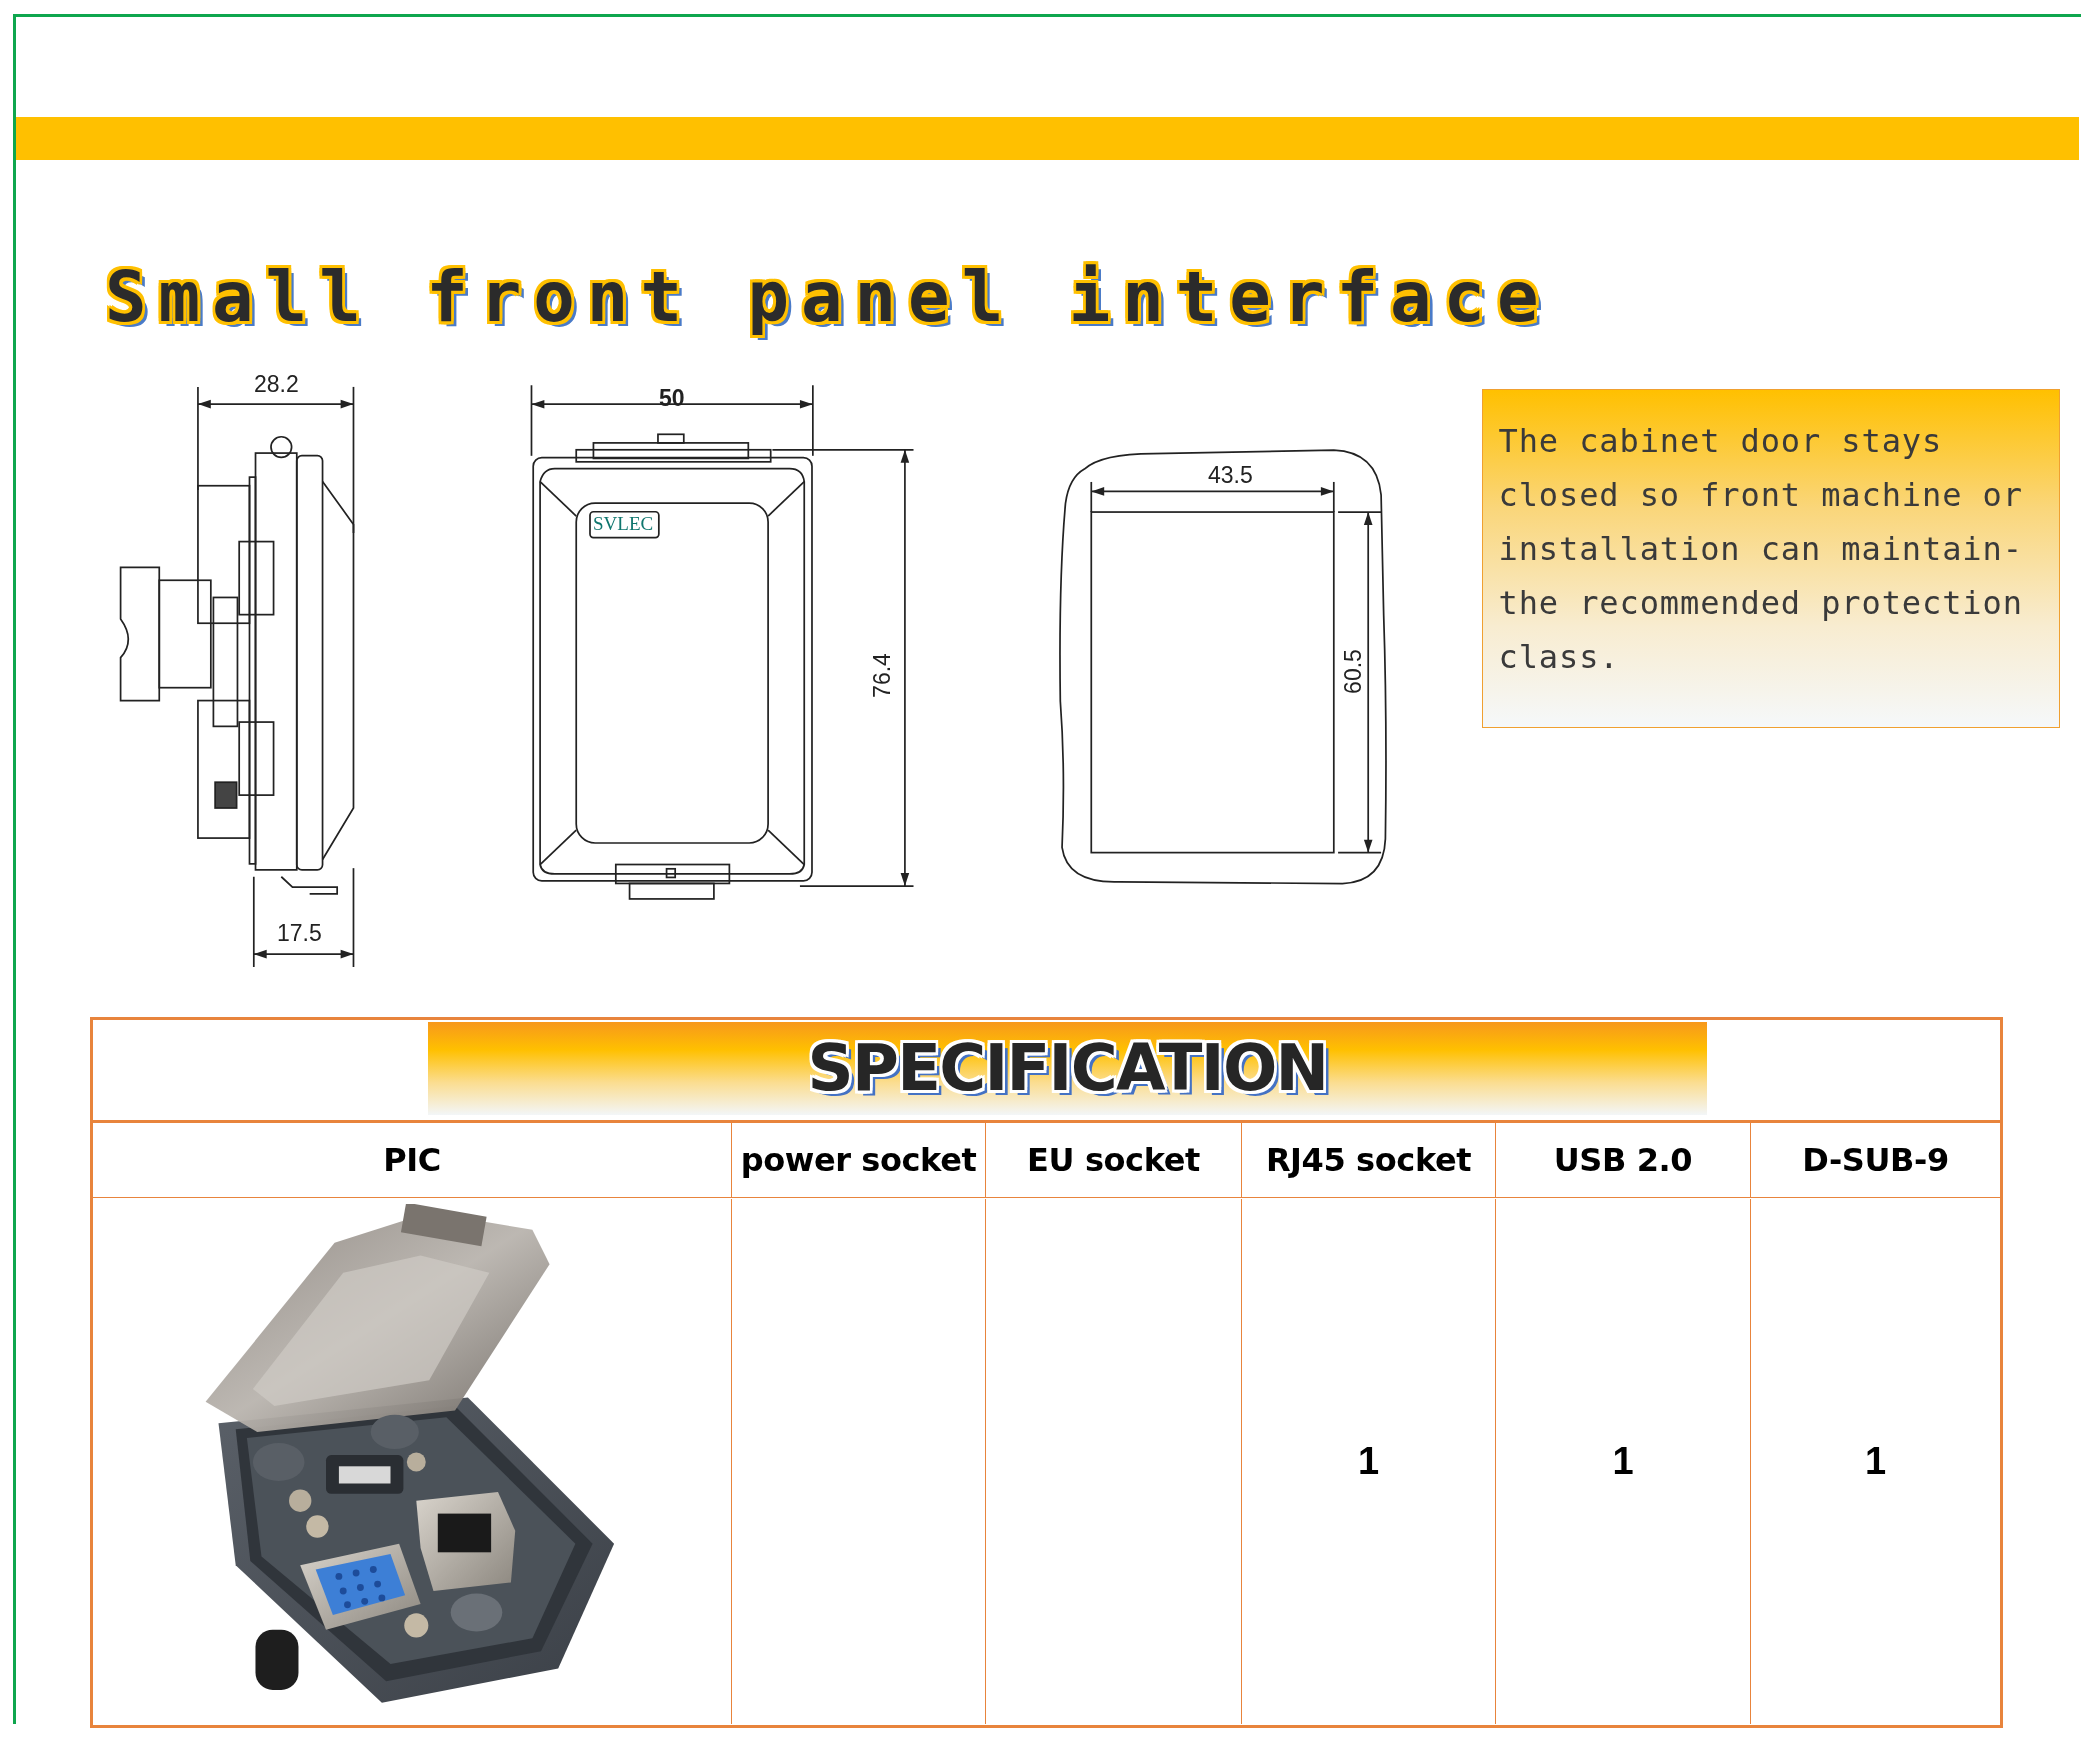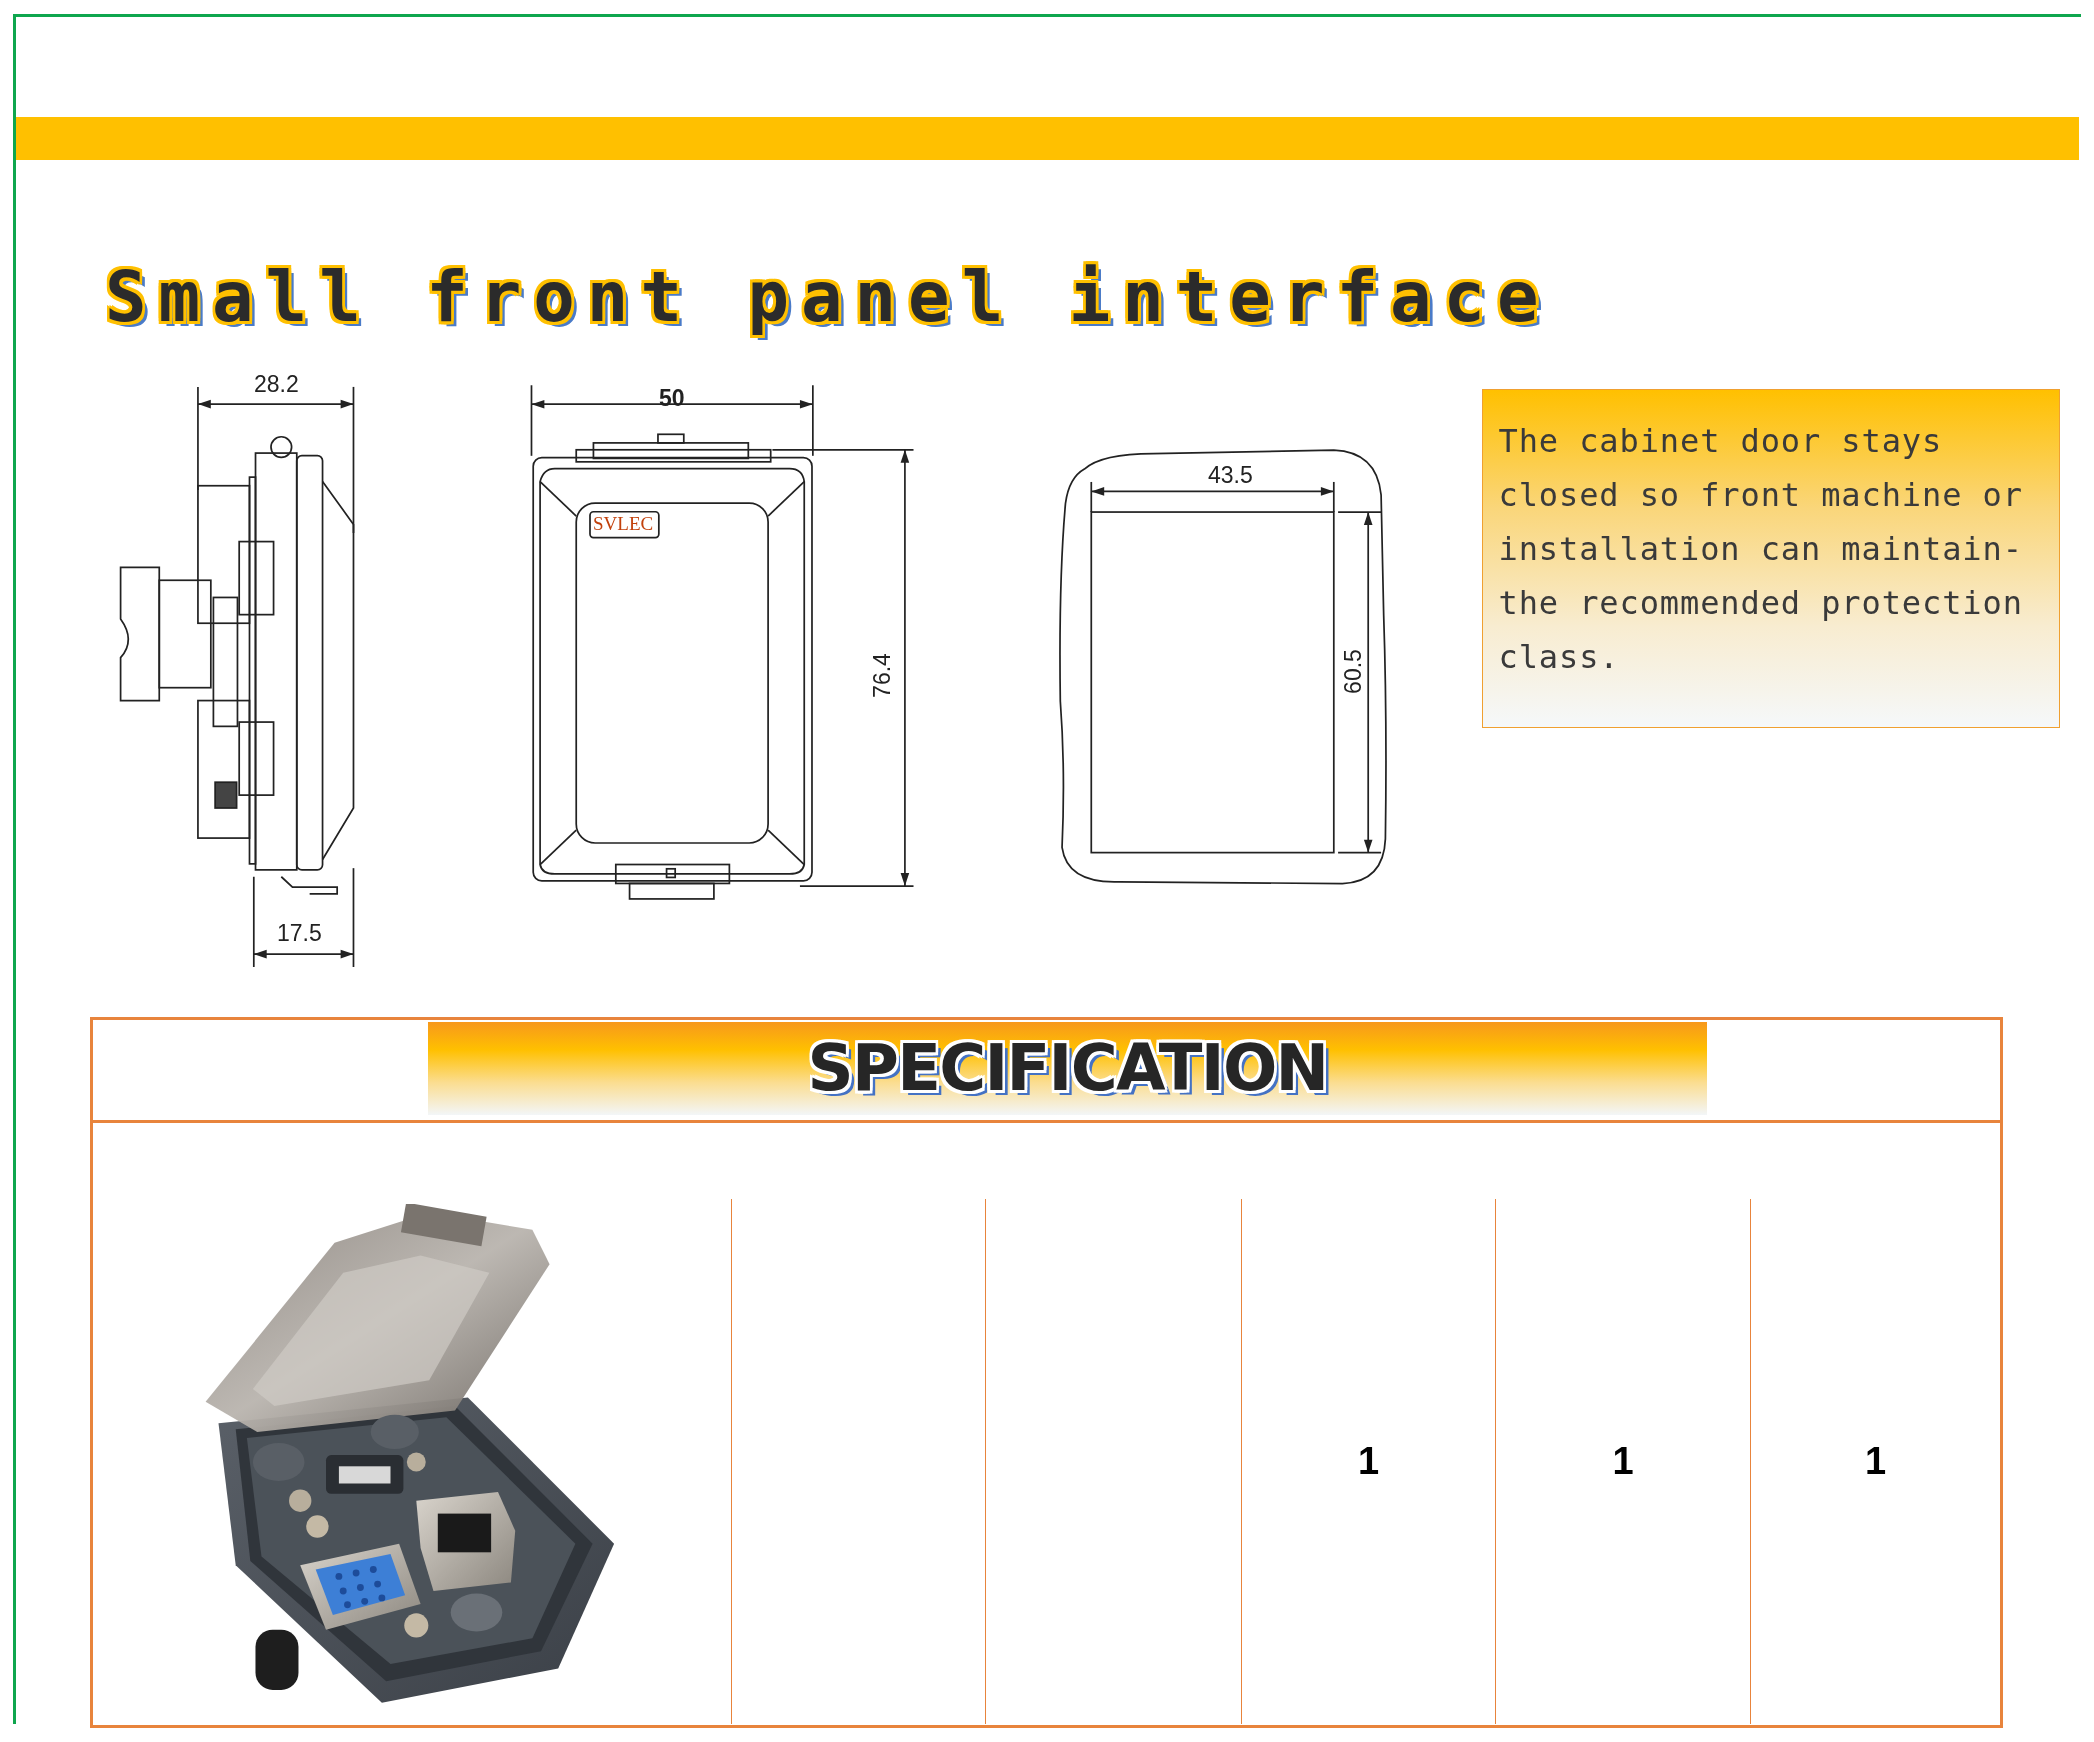--- a/index.html
+++ b/index.html
@@ -170,21 +170,21 @@
     </g>
     <g fill="#222">
       <polygon points="18,50 33,45 33,55"></polygon>
       <polygon points="345,50 330,45 330,55"></polygon>
       <polygon points="452,103 447,118 457,118"></polygon>
       <polygon points="452,610 447,595 457,595"></polygon>
     </g>
   </svg>
   <span class="dim-label" style="left:143px; top:24px;font-weight:bold;">50</span>
   <span class="dim-label vertical" style="left:344px; top:301px;">76.4</span>
-  <span class="abs" style="left:77px; top:152px; font-family:'Liberation Serif', serif; font-size:19px; color:#c2410c;">SVLEC</span>
+  <span class="abs" style="left:77px; top:152px; font-family:'Liberation Serif', serif; font-size:19px; color:#0f766e;">SVLEC</span>
 </div>
 
 <div class="abs drawing" style="left:1050px; top:443px; width:344px; height:452px;">
   <svg width="344" height="452" viewBox="0 0 400 525">
     <g fill="none" stroke="#222" stroke-width="2">
       <path d="M40 30 Q60 12 120 12 L330 8 Q380 10 385 60 L388 200 Q392 320 390 460 Q388 510 340 512 L80 510 Q20 512 14 470 Q18 380 12 300 Q10 160 18 70 Q22 40 40 30 Z"></path>
       <rect x="48" y="80" width="282" height="396"></rect>
       <line x1="48" y1="56" x2="330" y2="56"></line>
       <line x1="48" y1="45" x2="48" y2="80"></line>
       <line x1="330" y1="45" x2="330" y2="80"></line>
@@ -211,20 +211,40 @@
 class.</p>
 </div>
 
 <div class="abs spec-table">
   <div class="spec-banner-row">
     <div class="spec-banner">
       <h2 class="spec-title">SPECIFICATION</h2>
     </div>
   </div>
 
+  <div class="spec-head-row">
+    <div class="cell" style="left:0; width:639px;">
+      <span class="head-text">PIC</span>
+    </div>
+    <div class="cell" style="left:639px; width:254px;">
+      <span class="head-text">power socket</span>
+    </div>
+    <div class="cell" style="left:893px; width:256px;">
+      <span class="head-text">EU socket</span>
+    </div>
+    <div class="cell" style="left:1149px; width:254px;">
+      <span class="head-text">RJ45 socket</span>
+    </div>
+    <div class="cell" style="left:1403px; width:255px;">
+      <span class="head-text">USB 2.0</span>
+    </div>
+    <div class="cell last" style="left:1658px; width:249px;">
+      <span class="head-text">D-SUB-9</span>
+    </div>
+  </div>
 
   <div class="spec-data-row">
     <div class="cell" style="left:0; width:639px;">
 
       <svg width="482" height="516" viewBox="0 0 560 600">
         <defs>
           <linearGradient id="lidG" x1="0" y1="0" x2="1" y2="1">
             <stop offset="0" stop-color="#8c857f"></stop>
             <stop offset="0.5" stop-color="#b9b4ae"></stop>
             <stop offset="1" stop-color="#6e6862"></stop>

